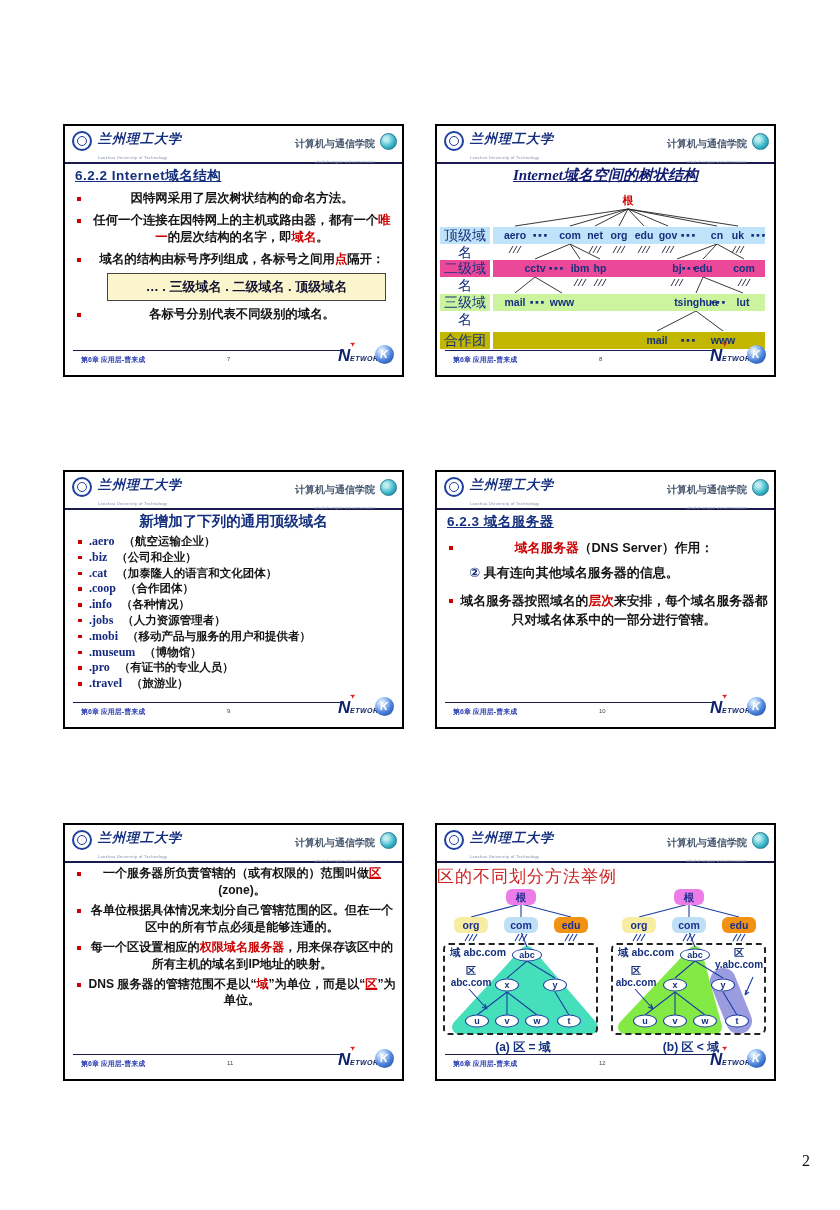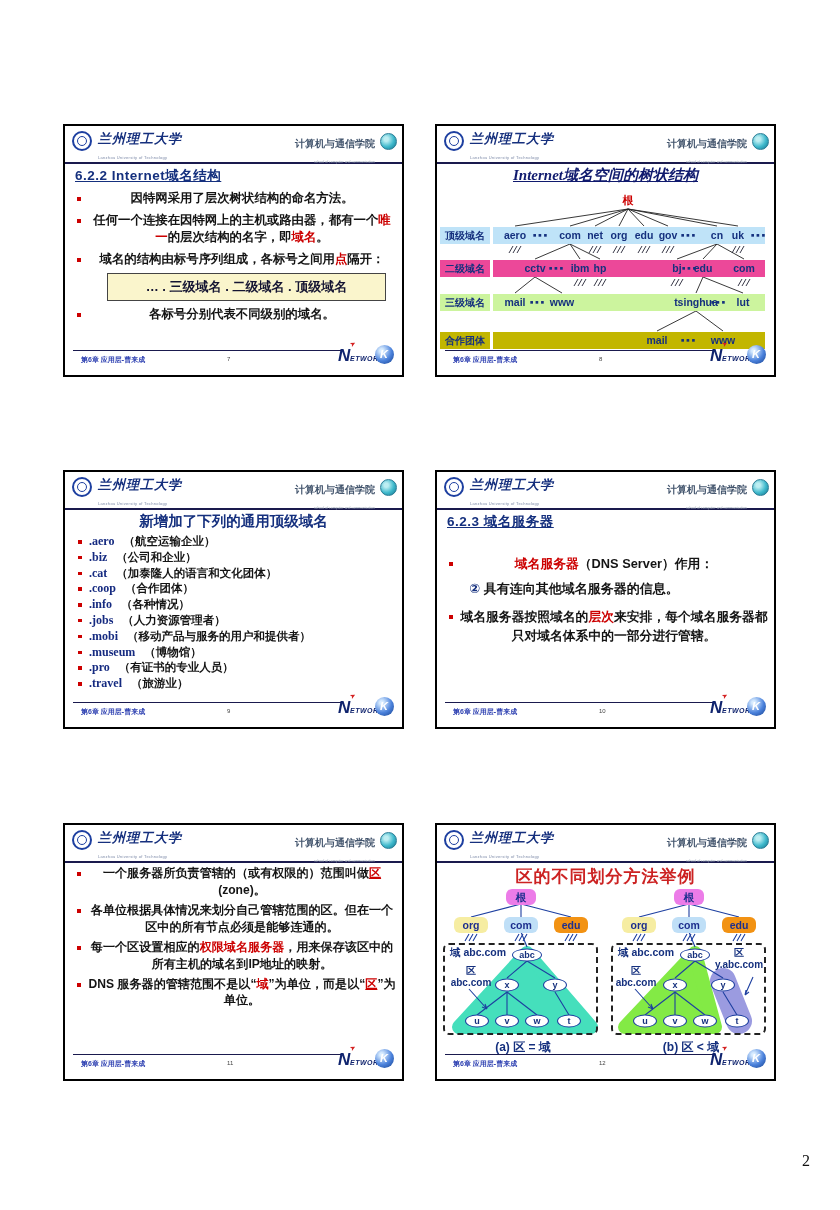--- a/index.html
+++ b/index.html
@@ -67,21 +67,21 @@
   .s2title{margin-top:2px;text-align:center;font-size:15px;font-weight:bold;font-style:italic;
            text-decoration:underline;color:#101a6e;
            font-family:"Liberation Serif","DejaVu Serif",serif;}
   .root2{position:absolute;left:191px;top:29px;transform:translateX(-50%);
          font-size:11px;font-weight:bold;color:#cc0000;}
   .tsvg{position:absolute;left:0;top:0;}
   .tline{stroke:#222;stroke-width:.9;fill:none;}
   .fanp{stroke:#223;stroke-width:.9;fill:none;}
   .band{position:absolute;left:56px;right:9px;height:17px;}
   .rlabel{position:absolute;left:3px;width:50px;height:17px;line-height:17px;text-align:center;
-          font-size:10px;font-weight:bold;color:#15307e;}
+          font-size:14px;font-weight:normal;color:#15307e;}
   .bd1{background:#bfe3f8}.bd2{background:#ec4899}.bd3{background:#ccf49e}.bd4{background:#c2b600}
   .tn{position:absolute;transform:translateX(-50%);line-height:17px;font-size:10.5px;
       font-weight:bold;color:#15307e;white-space:nowrap;}
   .tdots{font-size:5.5px;letter-spacing:2px;}
 
   
   .s3title{margin:2px 0 3px 0;text-align:center;font-size:14.5px;font-weight:bold;color:#15307e;}
   ul.tldl{list-style:none;margin:0 4px 0 10px;padding:0;}
   ul.tldl li{position:relative;padding-left:14px;font-size:11.5px;font-weight:bold;color:#141414;
              line-height:15.8px;}
@@ -90,21 +90,21 @@
 
   
   .numline{margin:7px 8px 0 32px;font-size:13px;font-weight:bold;color:#141414;line-height:1.4;}
   #s4 ul.blt li{font-size:12.8px;margin-bottom:2px;}
 
   
   #s5 ul.blt{margin-top:2px;}
   #s5 ul.blt li{font-size:12.1px;line-height:1.4;margin-bottom:3px;}
 
   
-  .s6title{margin-top:2px;text-align:center;font-size:17px;font-weight:bold;color:#cc2222;letter-spacing:1px;}
+  .s6title{margin-top:2px;font-size:17px;font-weight:normal;color:#cc2222;letter-spacing:1px;}
   .panel{position:absolute;top:26px;width:160px;height:170px;}
   .pA{left:6px}.pB{left:174px}
   .psvg{position:absolute;left:0;top:0;}
   .pline{stroke:#1d3fa0;stroke-width:1.1;fill:none;}
   .pnode{position:absolute;transform:translateX(-50%);height:16px;line-height:16px;text-align:center;
          border-radius:6px;font-weight:bold;font-size:10.5px;color:#1d2f8e;}
   .n-root{width:30px;background:#ec7ce8;}
   .n-org{width:34px;background:#f6eda2;}
   .n-com{width:34px;background:#bfdff7;}
   .n-edu{width:34px;background:#f29213;}
@@ -280,21 +280,21 @@
       <div class="hd">
         <span class="ulogo">
           <span class="ulogo-inner"></span>
         </span>
         <span class="uwrap"><span class="uname">兰州理工大学</span><br><span class="uen">Lanzhou University of Technology</span></span>
         <span class="swrap"><span class="sname">计算机与通信学院</span><br><span class="sen">school of computer and communication</span></span>
         <span class="badge"></span>
       </div>
     <div class="content">
       <div class="stitle">6.2.3  域名服务器</div>
-      <ul class="blt" style="margin-top:24px">
+      <ul class="blt" style="margin-top:8px">
         <li><span class="red">域名服务器</span><span>（DNS Server）作用：</span></li>
       </ul>
       <div class="numline"><span class="blue">②</span><span> 具有连向其他域名服务器的信息。</span></div>
       <ul class="blt" style="margin-top:10px">
         <li><span>域名服务器按照域名的</span><span class="red">层次</span><span>来安排，每个域名服务器都只对域名体系中的一部分进行管辖。</span></li>
       </ul>
     </div>
   <div class="ft">
         <span class="fline"></span>
         <span class="course">第6章 应用层-曹来成</span>

